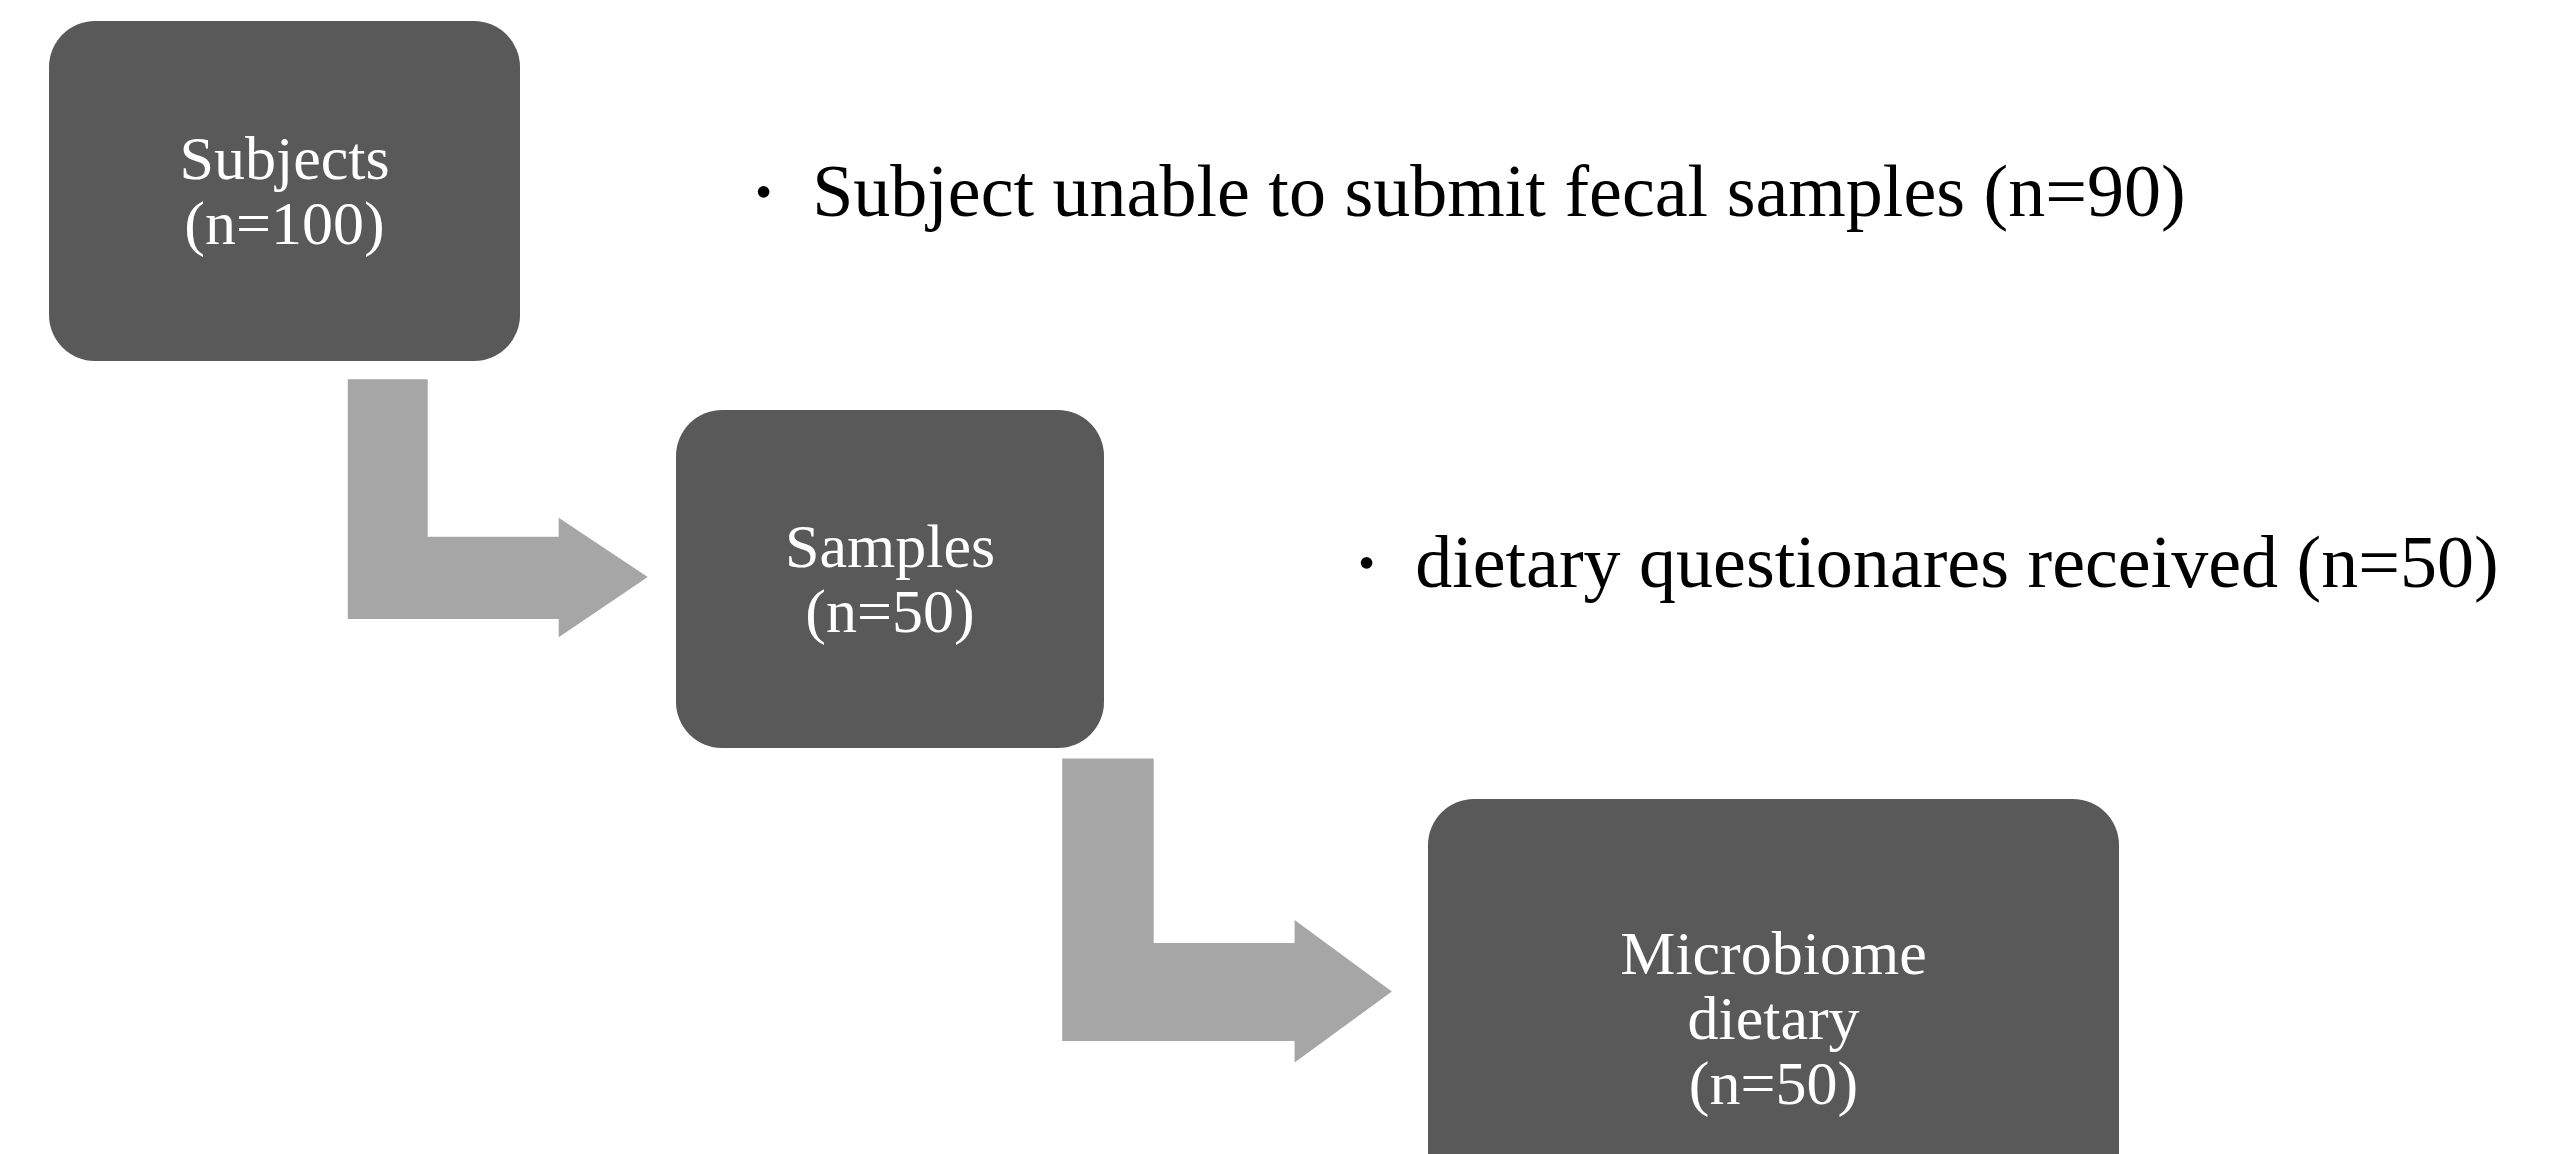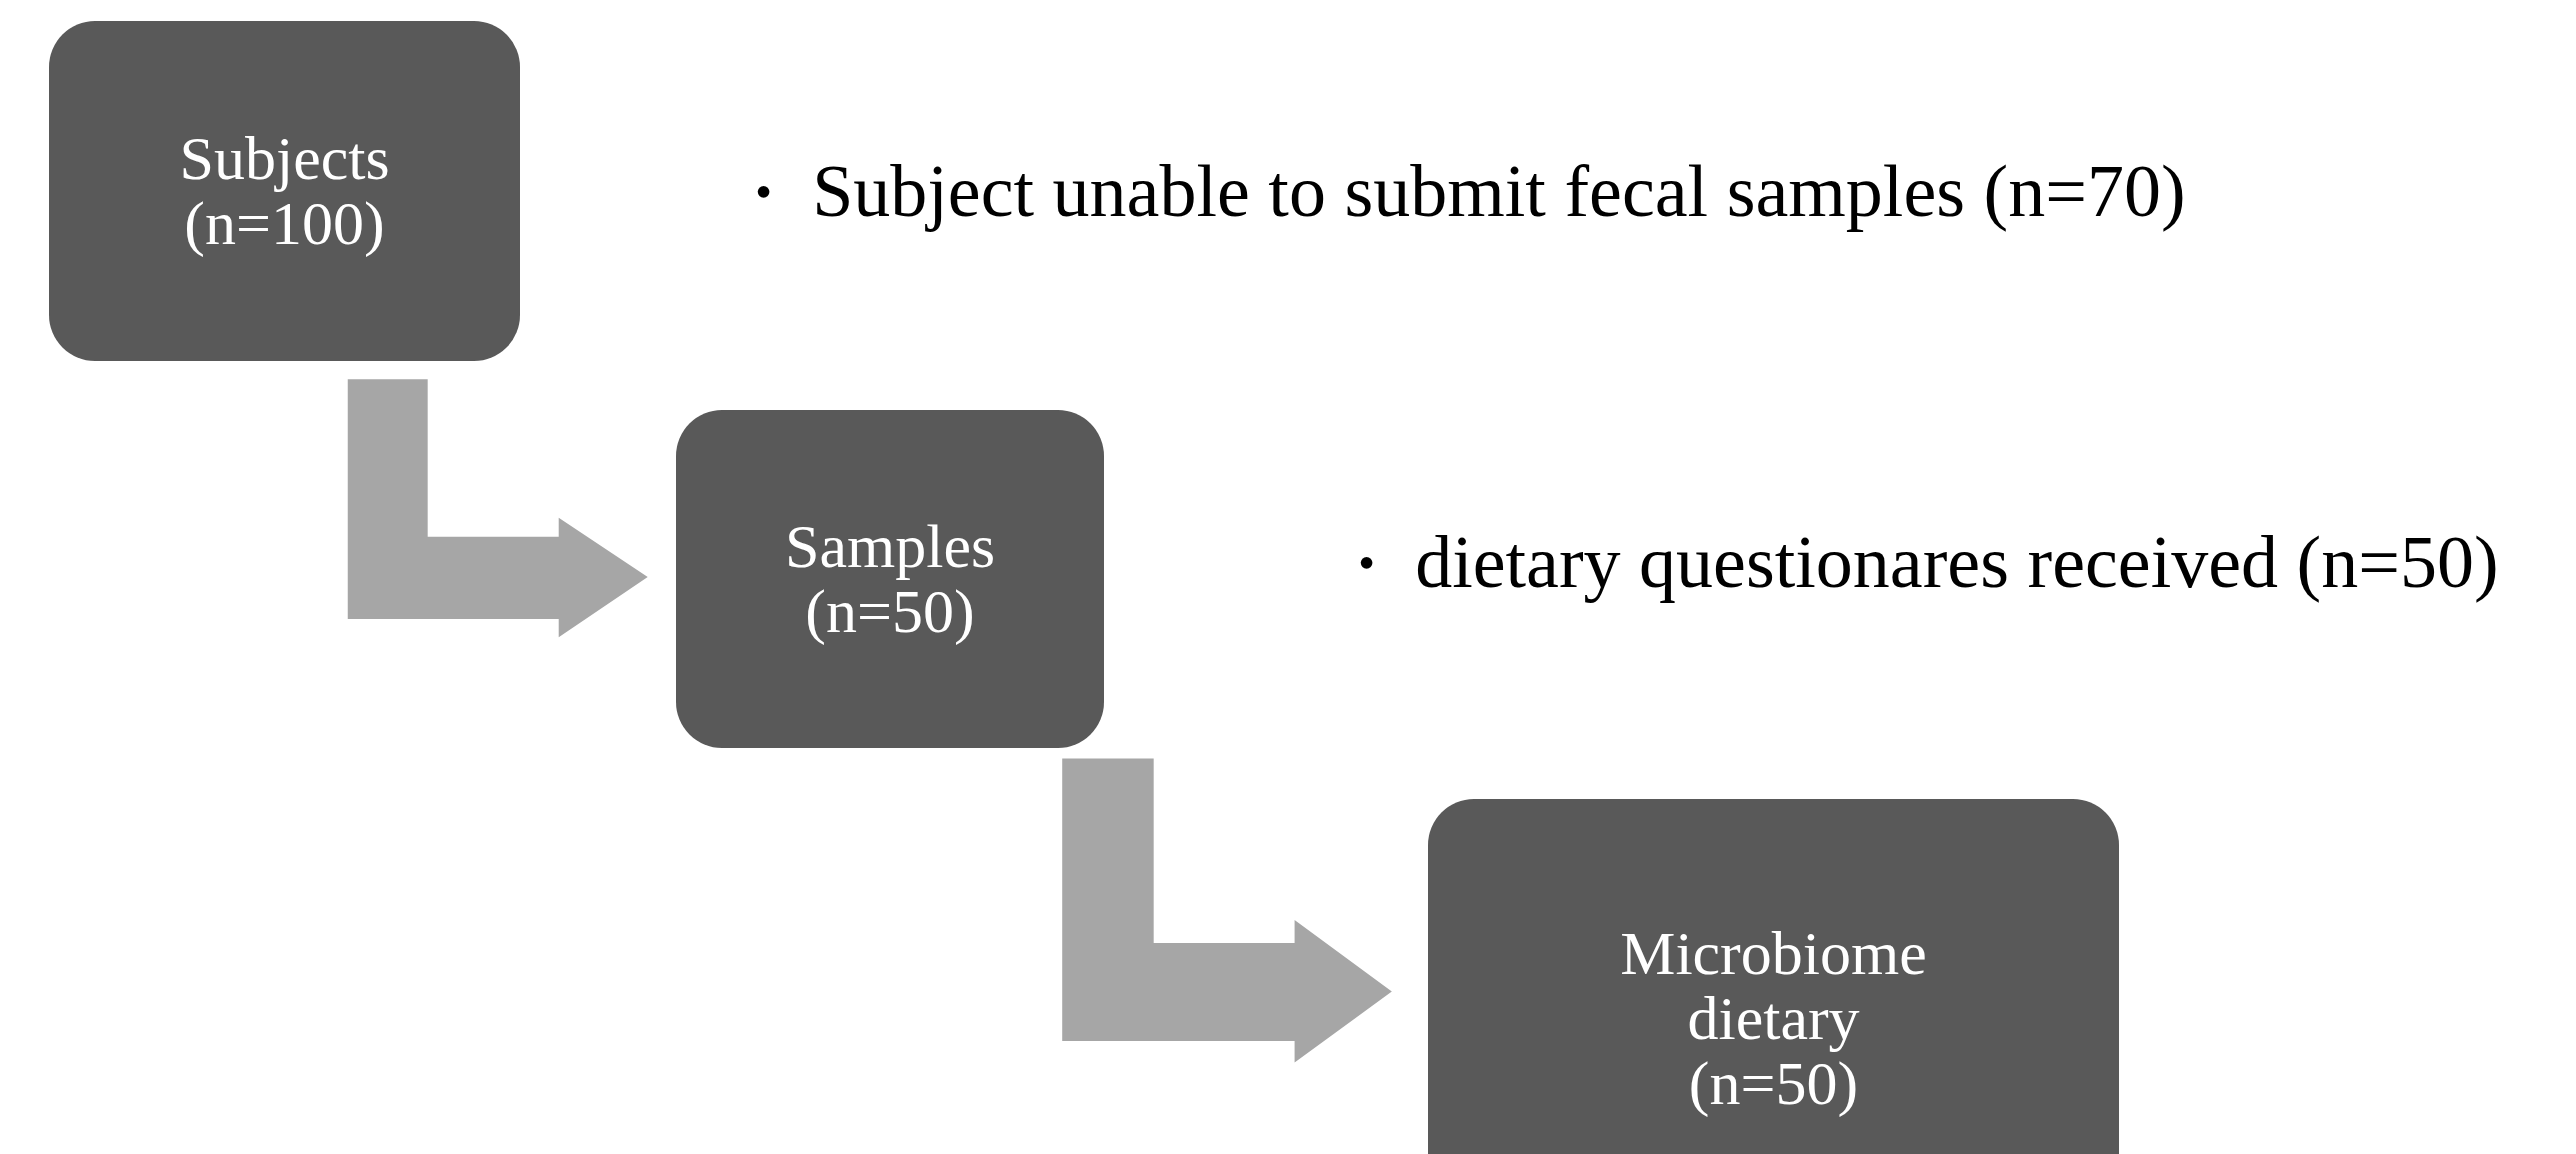--- a/index.html
+++ b/index.html
@@ -77,21 +77,21 @@
   </div>
 
   <div class="node node-3">
     <div>Microbiome</div>
     <div>dietary</div>
     <div class="count">(n=50)</div>
   </div>
 
   <div class="bullet bullet-1">
     <span class="dot">•</span>
-    <span class="btext">Subject unable to submit fecal samples (n=70)</span>
+    <span class="btext">Subject unable to submit fecal samples (n=90)</span>
   </div>
 
   <div class="bullet bullet-2">
     <span class="dot">•</span>
     <span class="btext">dietary questionares received (n=50)</span>
   </div>
 
 </div>
 
 

